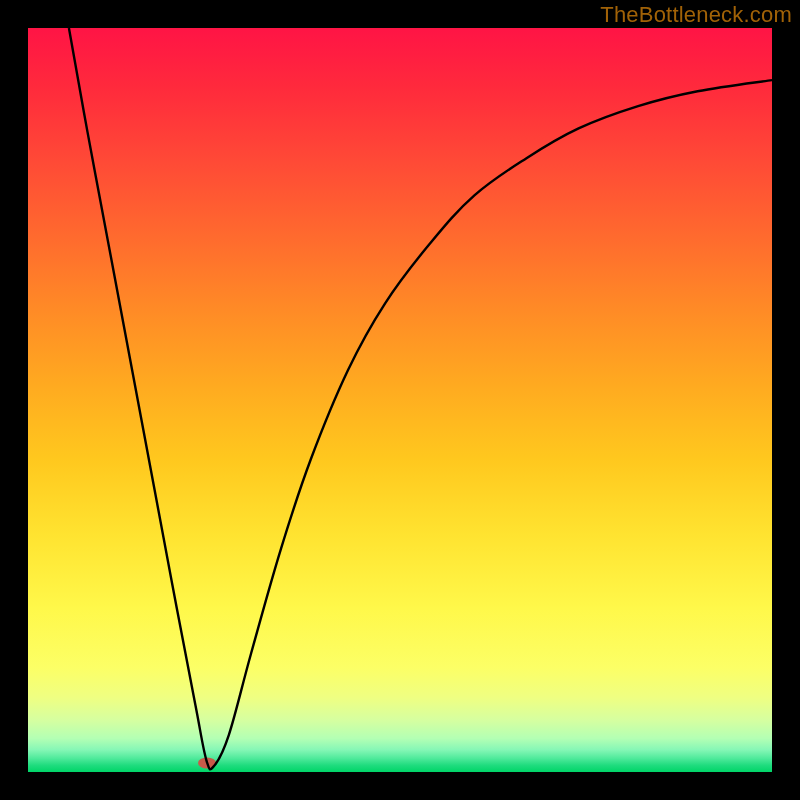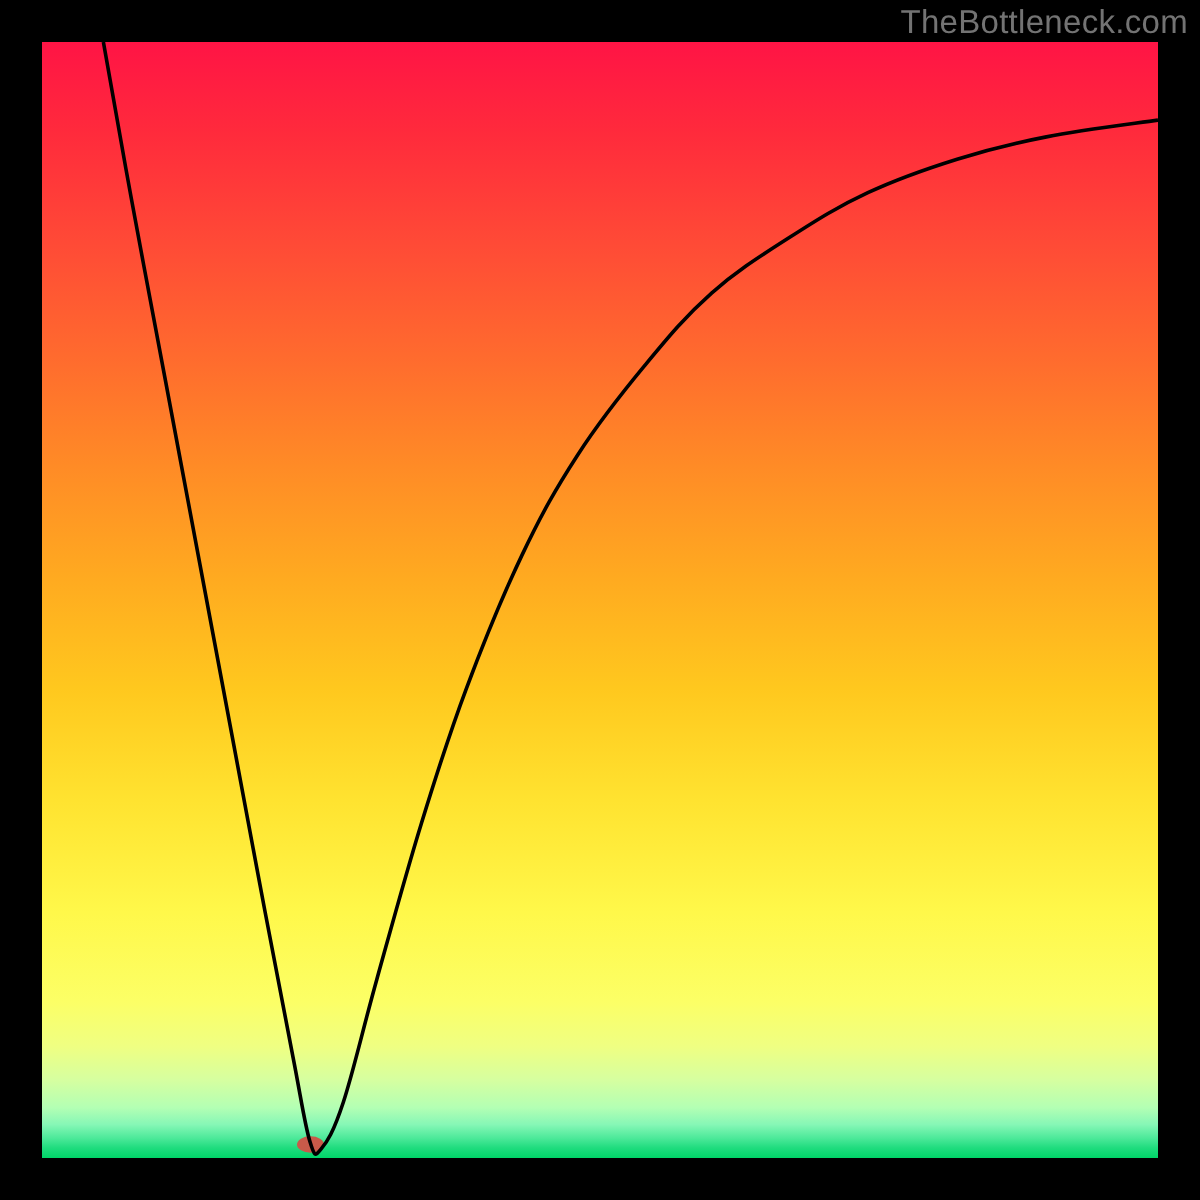--- a/index.html
+++ b/index.html
@@ -14,21 +14,21 @@
   .frame {
     position: relative;
     width: 800px;
     height: 800px;
     background: #000;
   }
   .watermark {
     position: absolute;
     top: 2px;
     right: 8px;
-    color: #737373;
+    color: #a16207;
     font-size: 22px;
     font-weight: 500;
     letter-spacing: 0.2px;
     z-index: 20;
   }
   .plot {
     position: absolute;
     left: 28px;
     top: 28px;
     width: 744px;

